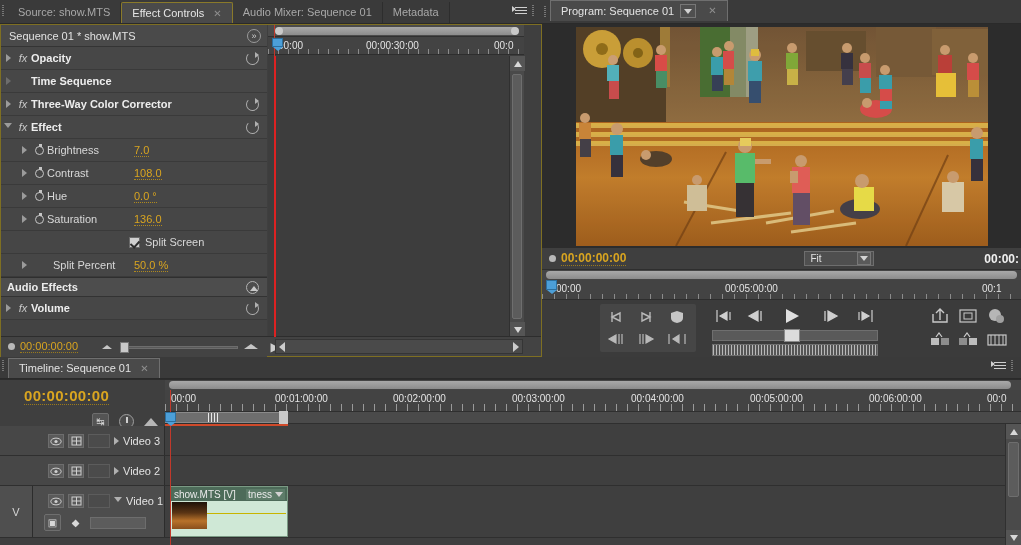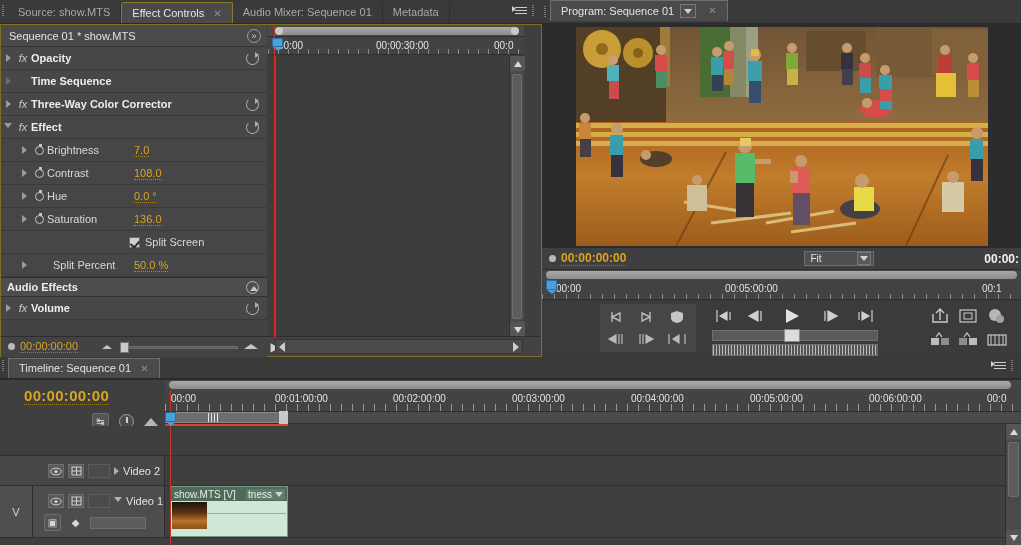--- a/index.html
+++ b/index.html
@@ -454,21 +454,21 @@
           <span class="reset"></span>
         </div>
       </div>
 
       <div id="ecRight">
         <div id="ecZoombar">
             <div class="bar"></div>
           </div>
         <div id="ecRuler">
           <span class="lbl" style="left:10px">00:00</span>
-          <span class="lbl" style="left:108px">00:00:30:00</span>
+          <span class="lbl" style="left:98px">00:00:30:00</span>
           <span class="lbl" style="left:226px">00:0</span>
           <span id="ecTicks"></span>
         </div>
         <div class="ecCti">
           <div class="head"></div>
             <div class="tip"></div>
         </div>
         <div class="ecVline" style="left:6px"></div>
         <div class="ecPlayline"></div>
         <div id="ecCanvas"></div>
@@ -865,20 +865,39 @@
       </div>
       <div id="tlRedline"></div>
 
       <div id="tlCti">
         <div class="head"></div>
           <div class="tip"></div>
       </div>
       <div id="tlPlayhead"></div>
 
       <div class="trackrow" style="top:46px;height:30px;">
+        <div class="trackhdr">
+          <span class="thctl" style="left:48px;top:8px;">
+            <span class="eye">
+              <svg width="12" height="9">
+                  <ellipse cx="6" cy="4.5" rx="5.2" ry="3.4" fill="none" stroke="#d0d0d0" stroke-width="1"></ellipse>
+                  <circle cx="6" cy="4.5" r="1.6" fill="#d0d0d0"></circle>
+                </svg>
+            </span>
+            <span class="lockb">
+              <svg width="11" height="10">
+                  <rect x="1" y="1" width="9" height="8" fill="none" stroke="#d0d0d0" stroke-width="1"></rect>
+                  <path d="M1 5 L10 5 M5.5 1 L5.5 9" stroke="#d0d0d0" stroke-width="1"></path>
+                </svg>
+            </span>
+            <span class="emptyslot"></span>
+            <span class="tri2"></span>
+            <span class="trkname">Video 3</span>
+          </span>
+        </div>
         <div class="trackbody"></div>
       </div>
 
       <div class="trackrow" style="top:76px;height:30px;">
         <div class="trackhdr">
           <span class="thctl" style="left:48px;top:8px;">
             <span class="eye">
               <svg width="12" height="9">
                   <ellipse cx="6" cy="4.5" rx="5.2" ry="3.4" fill="none" stroke="#d0d0d0" stroke-width="1"></ellipse>
                   <circle cx="6" cy="4.5" r="1.6" fill="#d0d0d0"></circle>

